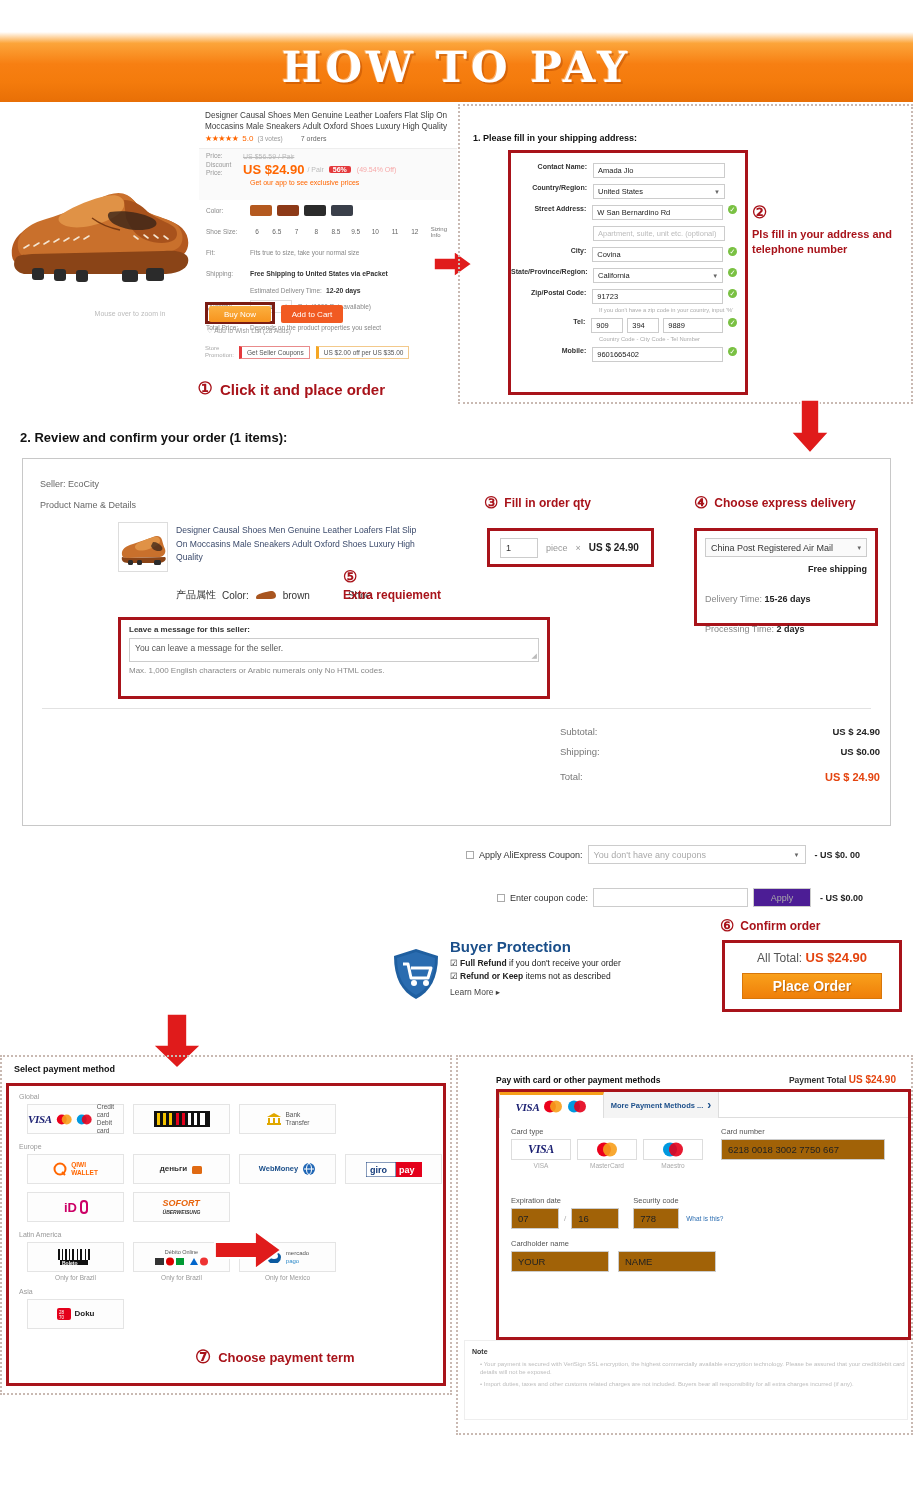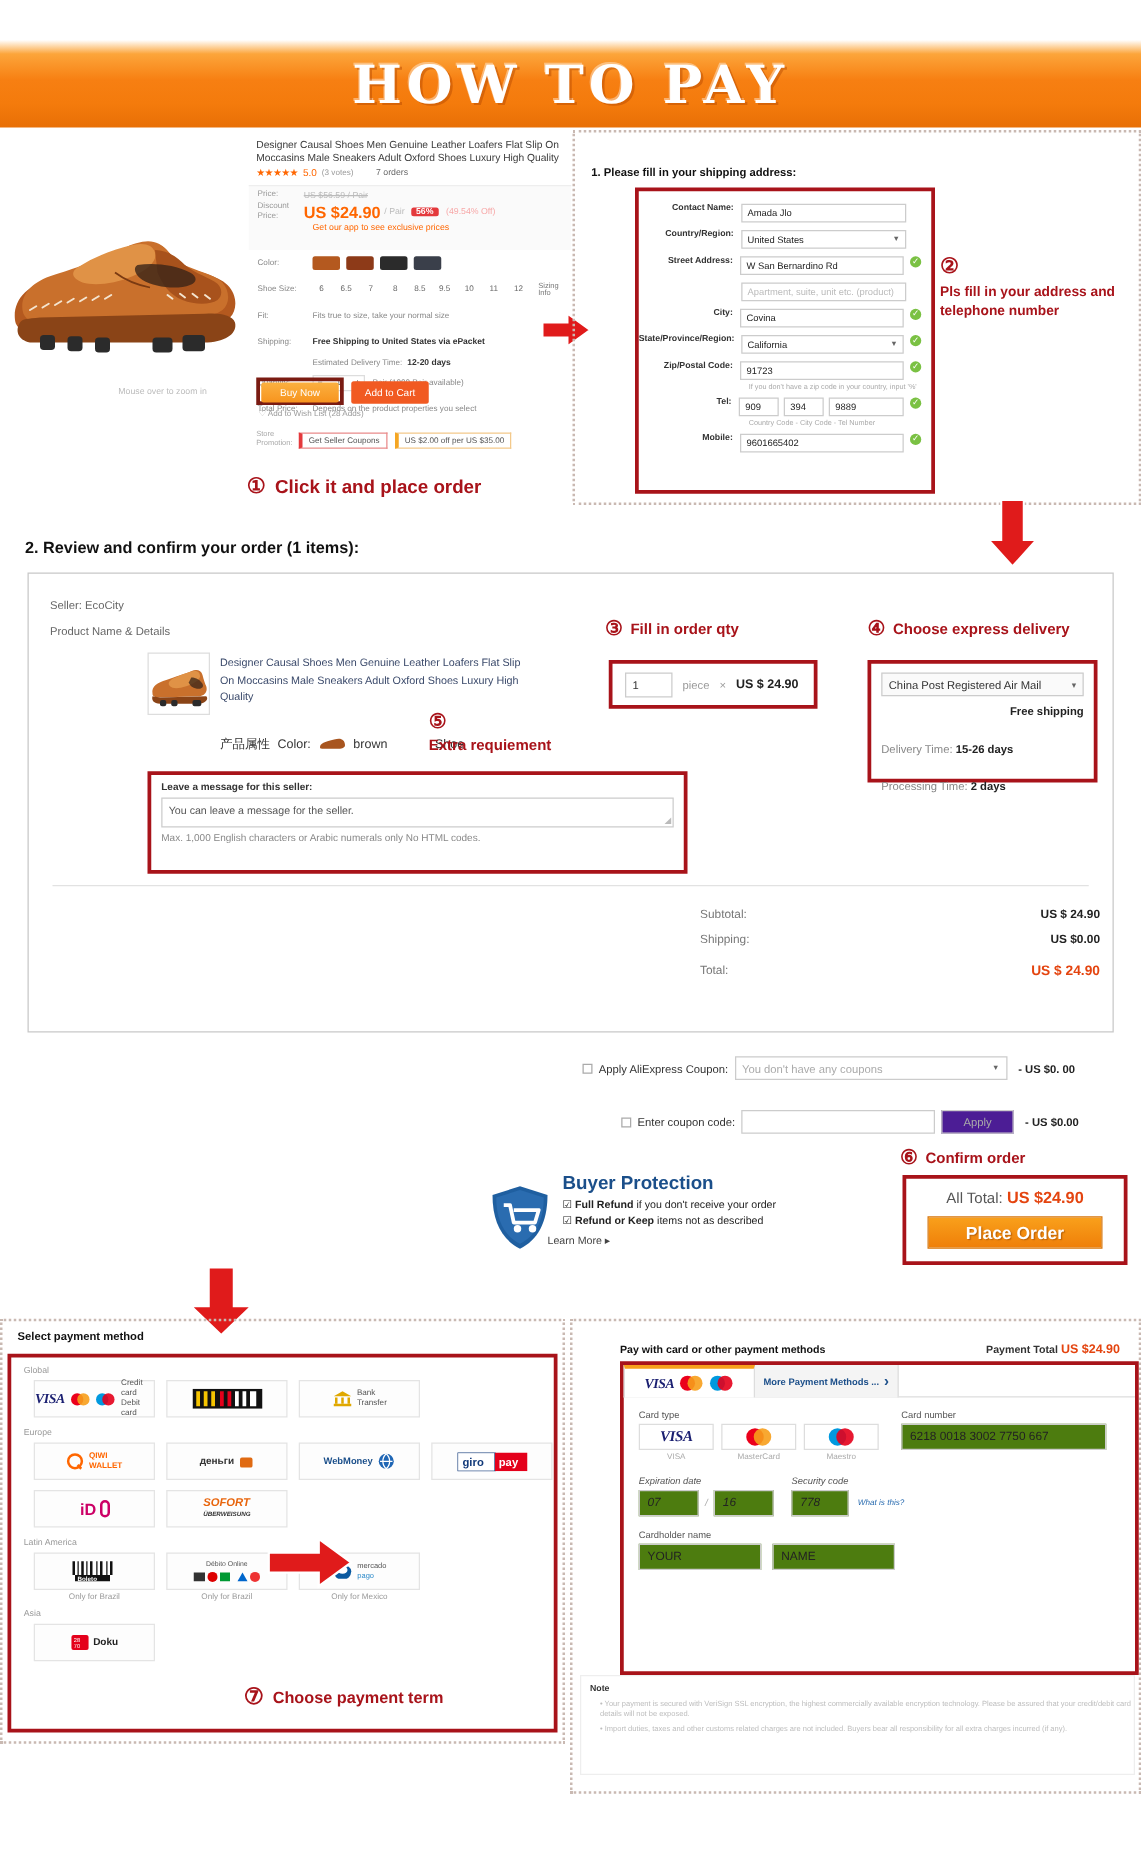--- a/index.html
+++ b/index.html
@@ -189,21 +189,21 @@
   #card-head{ left:496px; top:1074px; width:400px; display:flex; justify-content:space-between; align-items:baseline;}
   #card-head .lt{ font-size:8.5px; font-weight:bold; color:#111;}
   #card-head .rt{ font-size:8.5px; font-weight:bold; color:#333;}
   #card-head .rt b{ color:#e4440f; font-size:10px;}
   #card-outline{ left:496px; top:1089px; width:415px; height:251px; border:3px solid #a8131a; background:#fff;}
   #card-tabs{ display:flex; height:26px; border-bottom:1px solid #ddd;}
   .tab{ height:26px; display:flex; align-items:center; justify-content:center; gap:4px; font-size:7.5px; color:#555;}
   .tab.active{ width:105px; background:#fff; border-top:3px solid #f7a01b; border-left:1px solid #ddd; border-right:1px solid #ddd;}
   .tab.more{ width:115px; background:#f4f4f4; border-right:1px solid #ddd; color:#1c4f8a; font-weight:bold;}
   .fld-lbl{ font-size:7.5px; color:#555; margin-bottom:3px;}
-  .card-in{ border:1px solid #ccc; height:21px; background:#4d7c0f; display:flex; align-items:center; padding:0 6px; font-size:9.5px; color:#222;}
+  .card-in{ border:1px solid #ccc; height:21px; background:#a16207; display:flex; align-items:center; padding:0 6px; font-size:9.5px; color:#222;}
   .ct-tile{ width:60px; height:21px; border:1px solid #ddd; display:flex; align-items:center; justify-content:center; background:#fff;}
   .ct-cap{ width:60px; text-align:center; font-size:6.5px; color:#aaa; margin-top:2px;}
   #pay-now{ width:110px; height:22px; background:linear-gradient(#f9a01b,#ef7f09); border:1px solid #d8760a; color:#fff; font-size:10px; font-weight:bold;
      display:flex; align-items:center; justify-content:center; text-shadow:1px 1px 1px rgba(150,70,0,.6);}
   #note-title{ left:472px; top:1348px; font-size:7px; font-weight:bold; color:#333;}
   .note-li{ font-size:6px; color:#bdbdbd; line-height:8px;}
   #note-list{ left:480px; top:1360px; width:425px;}
   #note-box{ left:464px; top:1340px; width:444px; height:80px; border:1px solid #eee; background:#fff;}
 </style>
 </head>
@@ -349,21 +349,21 @@
         <span class="caret">▼</span>
       </div>
     </div>
     <div class="f-row">
       <div class="f-lbl">Street Address:</div>
       <div class="f-in wide">W San Bernardino Rd</div>
       <div class="tick">✓</div>
     </div>
     <div class="f-row">
       <div class="f-lbl"></div>
-      <div class="f-in wide ph">Apartment, suite, unit etc. (product)</div>
+      <div class="f-in wide ph">Apartment, suite, unit etc. (optional)</div>
     </div>
     <div class="f-row">
       <div class="f-lbl">City:</div>
       <div class="f-in wide">Covina</div>
       <div class="tick">✓</div>
     </div>
     <div class="f-row">
       <div class="f-lbl">State/Province/Region:</div>
       <div class="f-in wide">
         <span>California</span>
@@ -525,21 +525,21 @@
 <div class="abs" id="bp">
   <div id="bp-title" style="margin-left:58px">Buyer Protection</div>
   <div class="bp-li" style="margin-left:58px">
     <span>☑</span>
     <b>Full Refund</b><span> if you don't receive your order</span>
   </div>
   <div class="bp-li" style="margin-left:58px">
     <span>☑</span>
     <b>Refund or Keep</b><span> items not as described</span>
   </div>
-  <div id="bp-learn" style="margin-left:46px">Learn More ▸</div>
+  <div id="bp-learn" style="margin-left:58px">Learn More ▸</div>
 </div>
 
 <div class="abs" id="step6-label">
   <span class="step-txt" style="font-size:16px">⑥</span>
   <span class="step-txt">Confirm order</span>
 </div>
 <div class="abs" id="confirm-outline">
   <div id="alltotal">
     <span>All Total:</span>
     <b>US $24.90</b>
@@ -771,21 +771,21 @@
             <div class="ct-cap">Maestro</div>
           </div>
         </div>
       </div>
       <div>
         <div class="fld-lbl">Card number</div>
         <div class="card-in" style="width:164px">6218 0018 3002 7750 667</div>
       </div>
     </div>
 
-    <div style="display:flex; gap:14px; margin-top:11px; align-items:flex-start;font-style:italic;">
+    <div style="display:flex; gap:14px; margin-top:27px; align-items:flex-start;">
       <div>
         <div class="fld-lbl">Expiration date</div>
         <div style="display:flex; align-items:center; gap:5px;">
           <div class="card-in" style="width:48px">07</div>
           <span style="color:#aaa;font-size:8px">/</span>
           <div class="card-in" style="width:48px">16</div>
         </div>
       </div>
       <div>
         <div class="fld-lbl">Security code</div>

